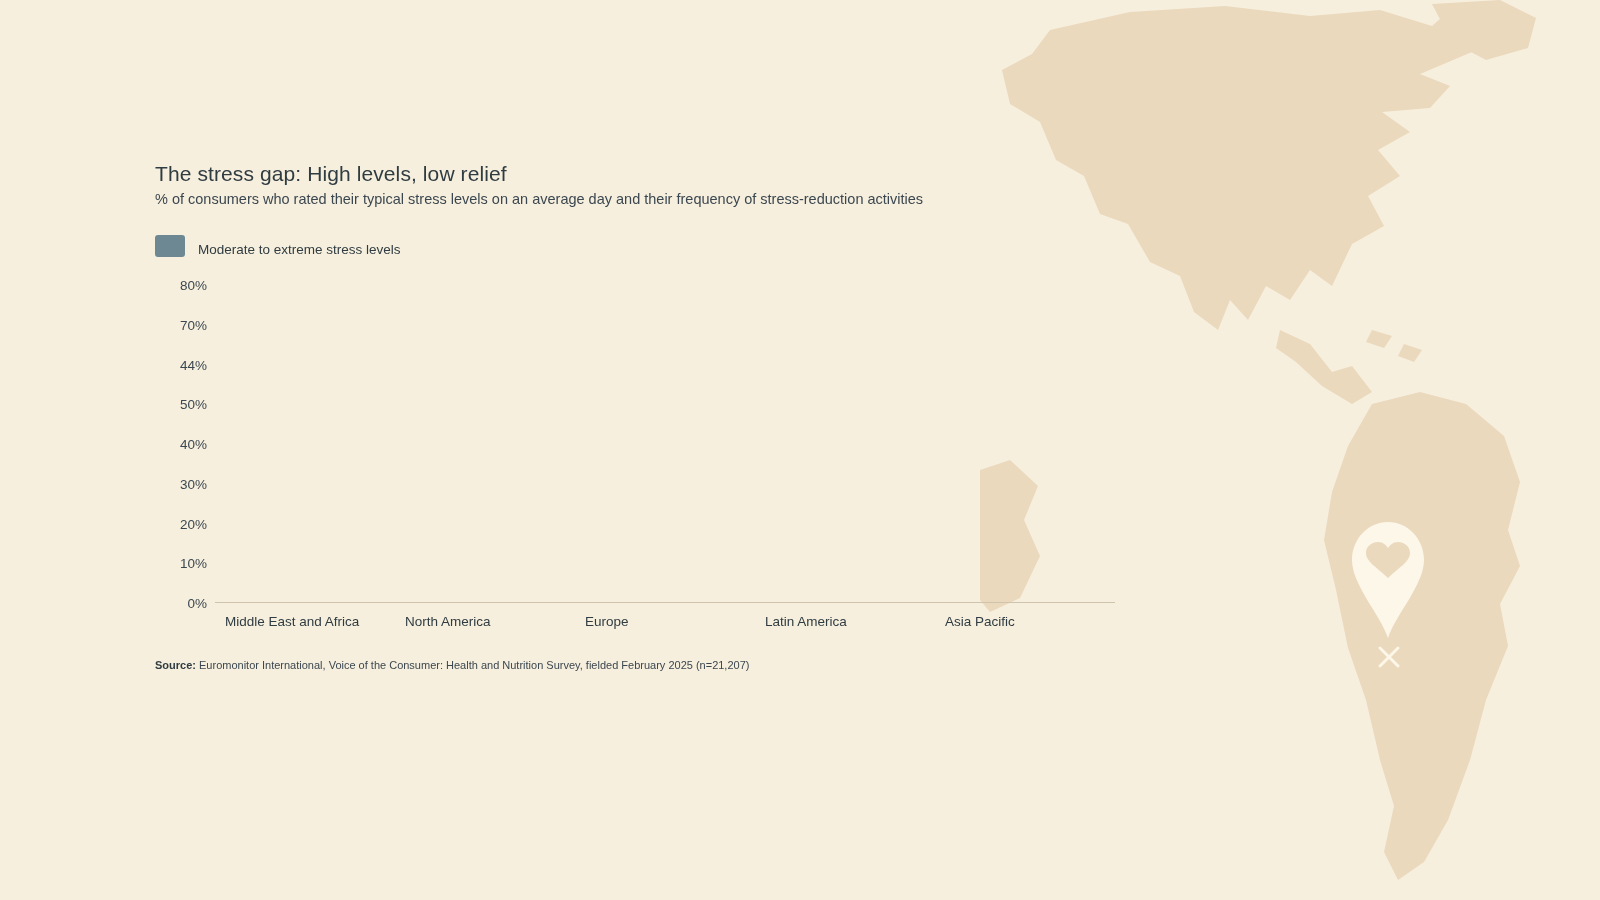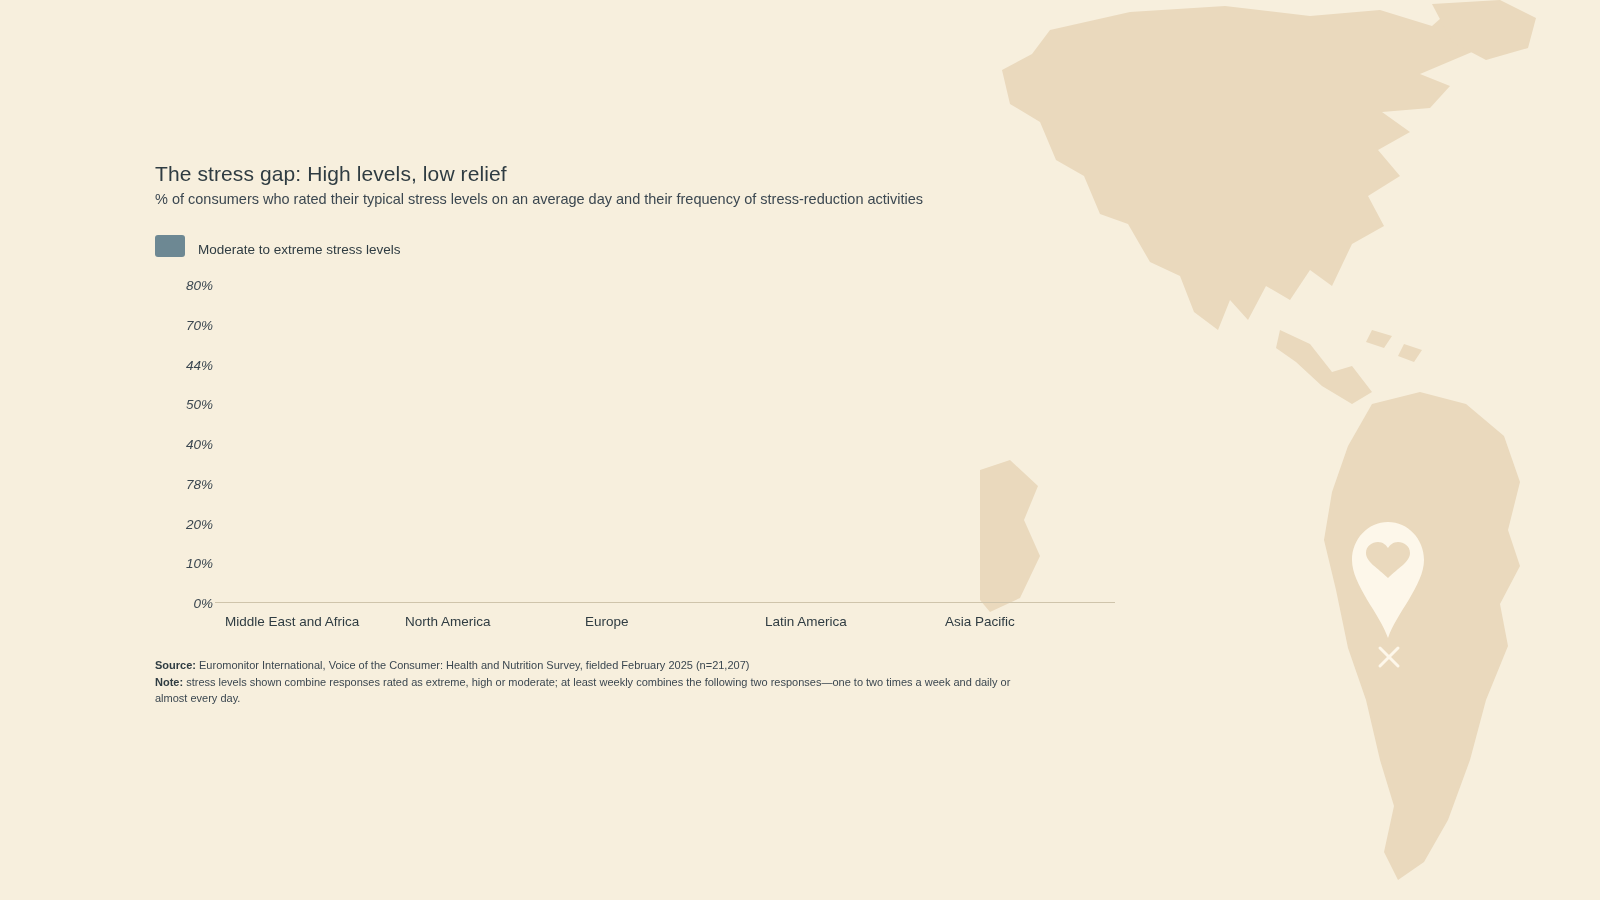--- a/index.html
+++ b/index.html
@@ -73,25 +73,24 @@
   
   #plot-area {
     position: relative;
     margin-top: 28px;
     height: 318px;
     padding-left: 60px;
   }
 
   #y-axis {
     position: absolute;
-    left: 6px;
+    left: 0;
     top: 0;
     width: 52px;
     height: 100%;
-    font-style: italic;
   }
   .y-tick {
     position: absolute;
     right: 0;
     transform: translateY(-50%);
     font-size: 13.5px;
     color: #3b4750;
     text-align: right;
     white-space: nowrap;
   }
@@ -208,21 +207,21 @@
     </div>
   </div>
 
   <div id="plot-area">
     <div id="y-axis">
         <div class="y-tick" style="top: 0%;">80%</div>
         <div class="y-tick" style="top: 12.5%; text-align: center;">70%</div>
         <div class="y-tick" style="top: 25%;">44%</div>
         <div class="y-tick" style="top: 37.5%; text-align: center;">50%</div>
         <div class="y-tick" style="top: 50%;">40%</div>
-        <div class="y-tick" style="top: 62.5%;">78%</div>
+        <div class="y-tick" style="top: 62.5%;">30%</div>
         <div class="y-tick" style="top: 75%;">20%</div>
         <div class="y-tick" style="top: 87.5%;">10%</div>
         <div class="y-tick" style="top: 100%;">0%</div>
       </div>
     <div id="bars-wrap">
       <div id="groups">
           <div class="group">
             <div class="group-inner">
               <div class="bar" title="Moderate to extreme stress levels — Middle East and Africa: 68%" style="height: 85%; background: rgb(109, 136, 147);"></div>
               <div class="bar" title="Participate in stress-reduction activities at least weekly — Middle East and Africa: 31%" style="height: 38.75%; background: rgb(249, 109, 17);"></div>
@@ -261,18 +260,15 @@
       <div class="x-label"><span>North America</span></div>
       <div class="x-label"><span>Europe</span></div>
       <div class="x-label"><span>Latin America</span></div>
       <div class="x-label"><span>Asia Pacific</span></div>
     </div>
 
   <div id="footnotes">
     <div>
       <b>Source:</b><span> Euromonitor International, Voice of the Consumer: Health and Nutrition Survey, fielded February 2025 (n=21,207)</span>
     </div>
-    <div>
-      <b>Note:</b><span> stress levels shown combine responses rated as extreme, high or moderate; at least weekly combines the following two responses—one to two times a week and daily or almost every day.</span>
-    </div>
   </div>
 
 </div>
 
 </body></html>

